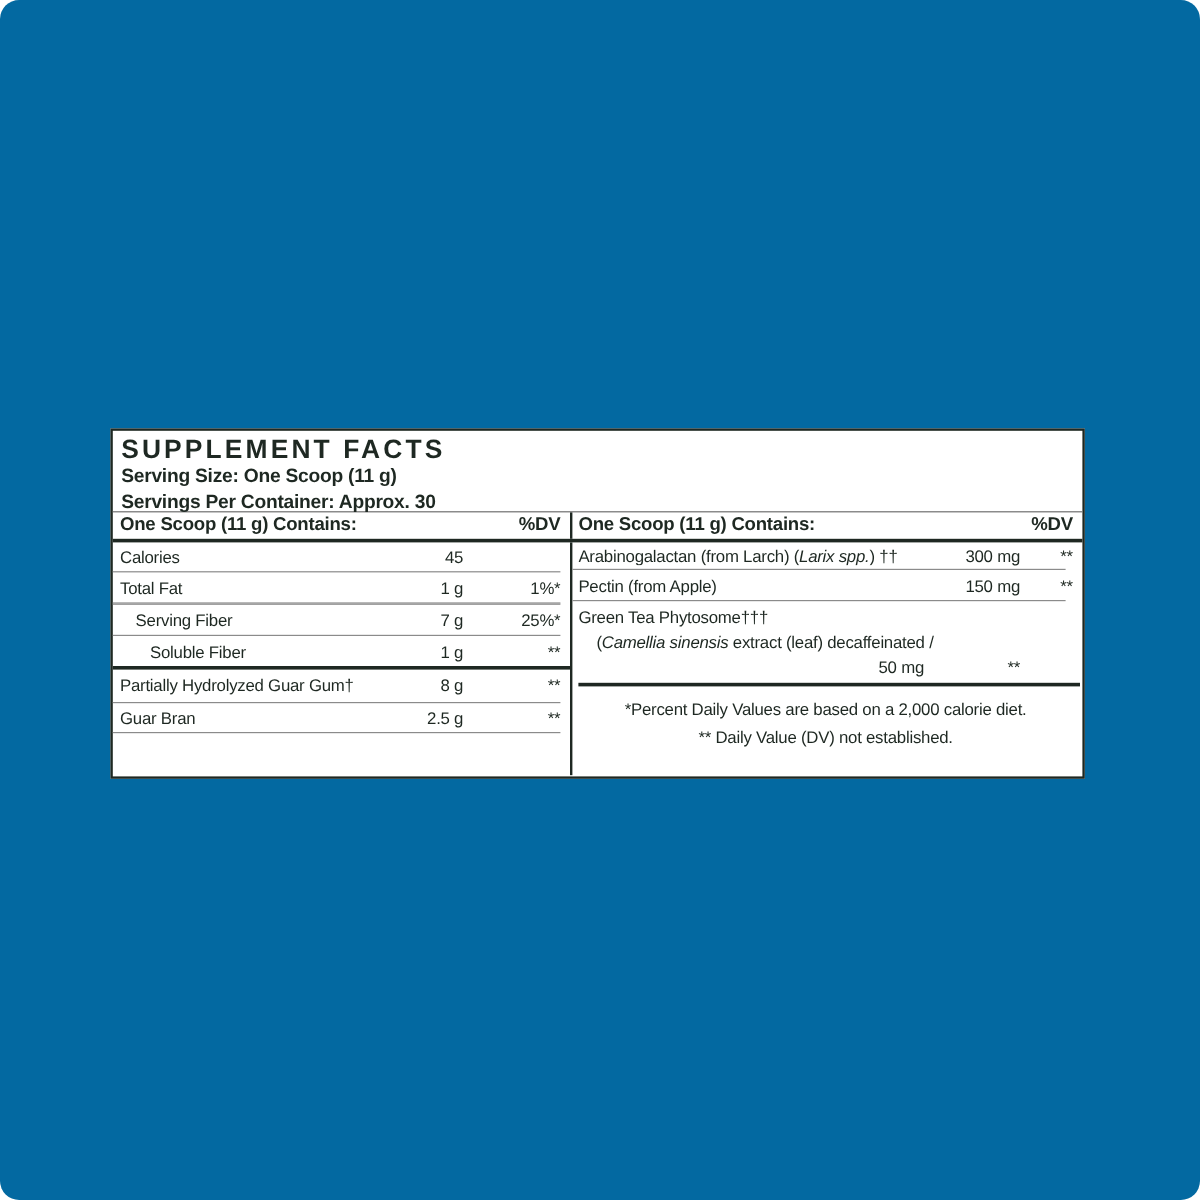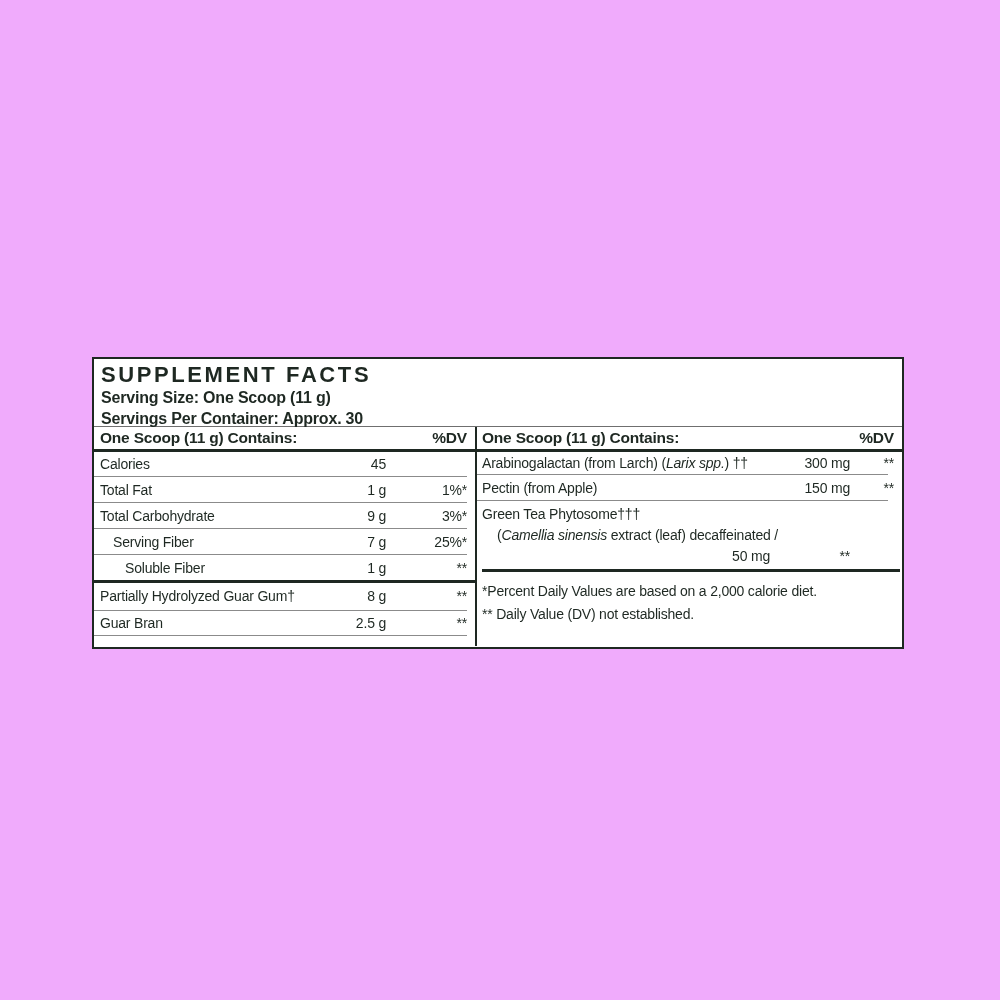--- a/index.html
+++ b/index.html
@@ -7,22 +7,23 @@
     padding: 0;
     background: #ffffff;
     width: 1000px;
     height: 1000px;
     font-family: "Liberation Sans", "DejaVu Sans", sans-serif;
   }
   .page {
     position: relative;
     width: 1000px;
     height: 1000px;
-    background: #f0abfc;
+    background: #0369a1;
     overflow: hidden;
+    border-radius: 16px;
   }
   .facts-box {
     position: absolute;
     left: 92px;
     top: 357px;
     width: 812px;
     height: 292px;
     box-sizing: border-box;
     border: 2px solid #1e2822;
     background: #ffffff;
@@ -129,21 +130,21 @@
   .gt-line2 { line-height: 21px; padding-left: 15px; white-space: nowrap; }
   .gt-line3 {
     display: grid;
     grid-template-columns: 1fr 80px 44px;
     align-items: center;
     line-height: 21px;
   }
   .gt-line3 .nm { padding-left: 15px; }
   .rule-thick.fo { margin: 0 2px 0 5px; }
   .footnotes { padding: 8px 8px 0 5px; }
-  .footnote { line-height: 23px; white-space: nowrap; }
+  .footnote { line-height: 23px; white-space: nowrap; text-align: center; }
   .it { font-style: italic; }
 </style>
 </head>
 <body>
 
 <div class="page">
   <section class="facts-box">
 
     <header class="head">
       <h1 class="panel-title">SUPPLEMENT FACTS</h1>
@@ -177,25 +178,20 @@
         </div>
         <div class="rule-thin l-rule"></div>
 
         <div class="lrow h25">
           <span class="nm">Total Fat</span>
           <span class="amt">1 g</span>
           <span class="dv">1%*</span>
         </div>
         <div class="rule-thin l-rule"></div>
 
-        <div class="lrow h25">
-          <span class="nm">Total Carbohydrate</span>
-          <span class="amt">9 g</span>
-          <span class="dv">3%*</span>
-        </div>
         <div class="rule-thin l-rule"></div>
 
         <div class="lrow h25">
           <span class="nm ind1">Serving Fiber</span>
           <span class="amt">7 g</span>
           <span class="dv">25%*</span>
         </div>
         <div class="rule-thin l-rule"></div>
 
         <div class="lrow h25">

